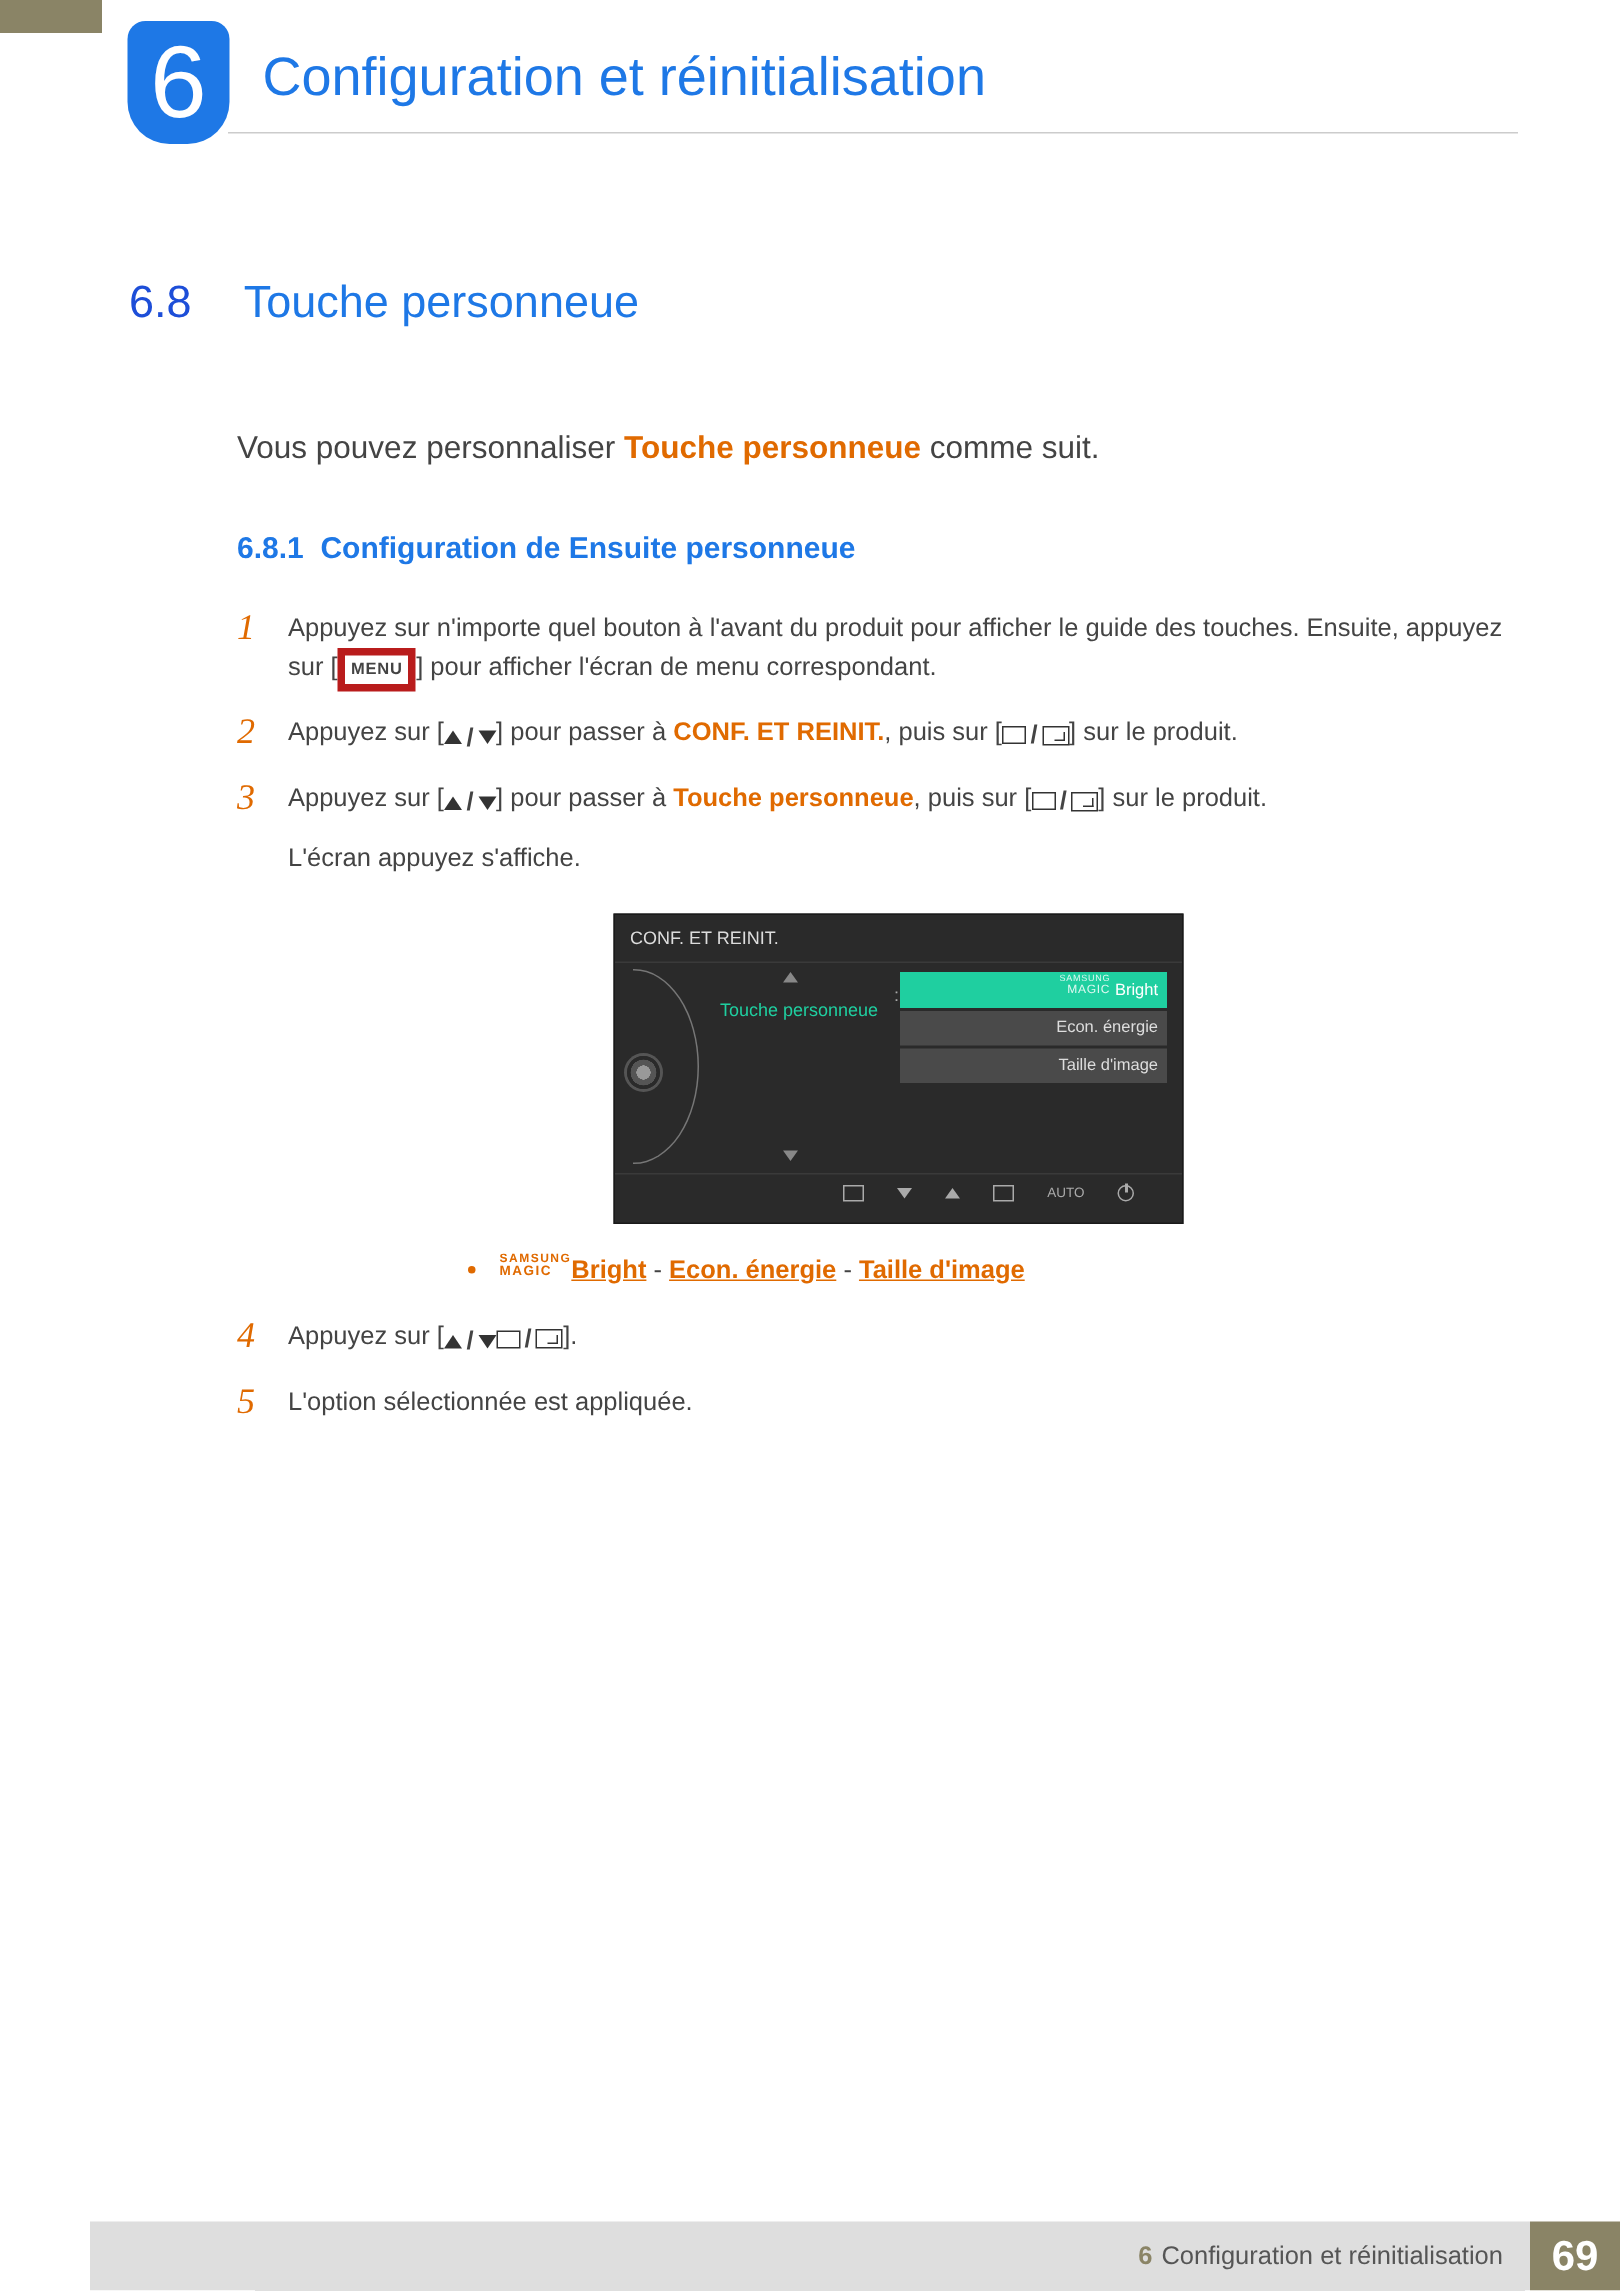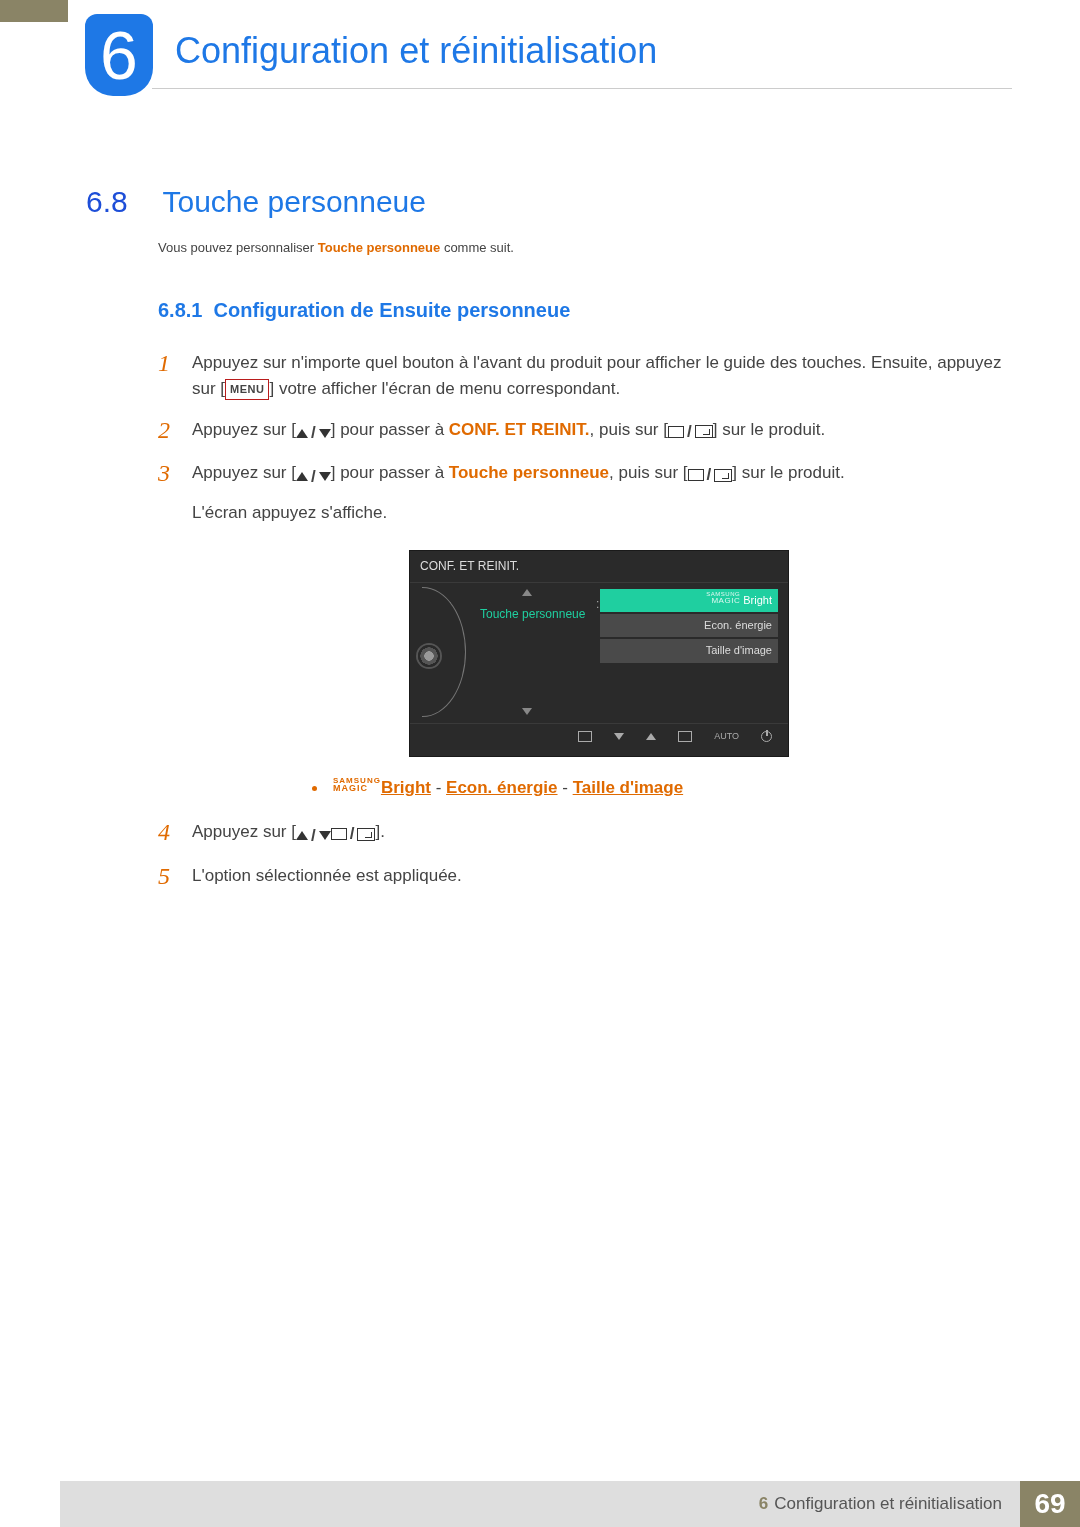--- a/index.html
+++ b/index.html
@@ -57,22 +57,22 @@
     vertical-align: top;
   }
   .section-title {
     color: #1e78e6;
     font-size: 30px;
     font-weight: 400;
     display: inline;
   }
   .intro {
     margin-left: 72px;
-    margin-top: 21px;
-    font-size: 13px;
+    margin-top: 68px;
+    font-size: 21px;
     color: #444;
   }
   .intro .hl { color: #e06a00; font-weight: bold; }
   .subsection {
     margin-left: 72px;
     margin-top: 44px;
     color: #1e78e6;
     font-size: 20px;
     font-weight: 700;
   }
@@ -92,21 +92,21 @@
     font-size: 24px;
     font-style: italic;
     font-family: Georgia, serif;
     width: 34px;
     flex-shrink: 0;
     line-height: 1.1;
   }
   .step-body { flex: 1; }
   .kbd-menu {
     display: inline-block;
-    border: 1px solid #b91c1c;
+    border: 5px solid #b91c1c;
     font-size: 11px;
     font-weight: bold;
     padding: 1px 4px;
     vertical-align: 1px;
     letter-spacing: 0.5px;
   }
   .hl-orange { color: #e06a00; font-weight: bold; }
   .btn-icons {
     display: inline-flex;
     align-items: center;
@@ -230,21 +230,21 @@
   .osd-colon {
     position: absolute;
     left: 186px; top: 12px;
     color: #aaa;
     font-size: 12px;
   }
   .osd-bottom {
     display: flex;
     justify-content: flex-end;
     gap: 22px;
-    padding: 6px 16px 2px;
+    padding: 6px 32px 2px;
     border-top: 1px solid #3a3a3a;
     align-items: center;
   }
   .osd-bottom .icon {
     width: 14px; height: 11px;
     border: 1px solid #aaa;
     display: inline-block;
     position: relative;
   }
   .osd-bottom .tri-d {
@@ -337,21 +337,21 @@
 
   <div class="subsection">
     <span>6.8.1</span>&nbsp;&nbsp;<span>Configuration de Ensuite personneue</span>
   </div>
 
   <div class="steps">
 
     <div class="step">
       <div class="step-num">1</div>
       <div class="step-body">
-        <span>Appuyez sur n'importe quel bouton à l'avant du produit pour afficher le guide des touches. Ensuite, appuyez sur [</span><span class="kbd-menu">MENU</span><span>] votre afficher l'écran de menu correspondant.</span>
+        <span>Appuyez sur n'importe quel bouton à l'avant du produit pour afficher le guide des touches. Ensuite, appuyez sur [</span><span class="kbd-menu">MENU</span><span>] pour afficher l'écran de menu correspondant.</span>
       </div>
     </div>
 
     <div class="step">
       <div class="step-num">2</div>
       <div class="step-body">
         <span>Appuyez sur [</span><span class="btn-icons">
             <span class="tri-up"></span>
             <span class="slash">/</span>
             <span class="tri-down"></span>

